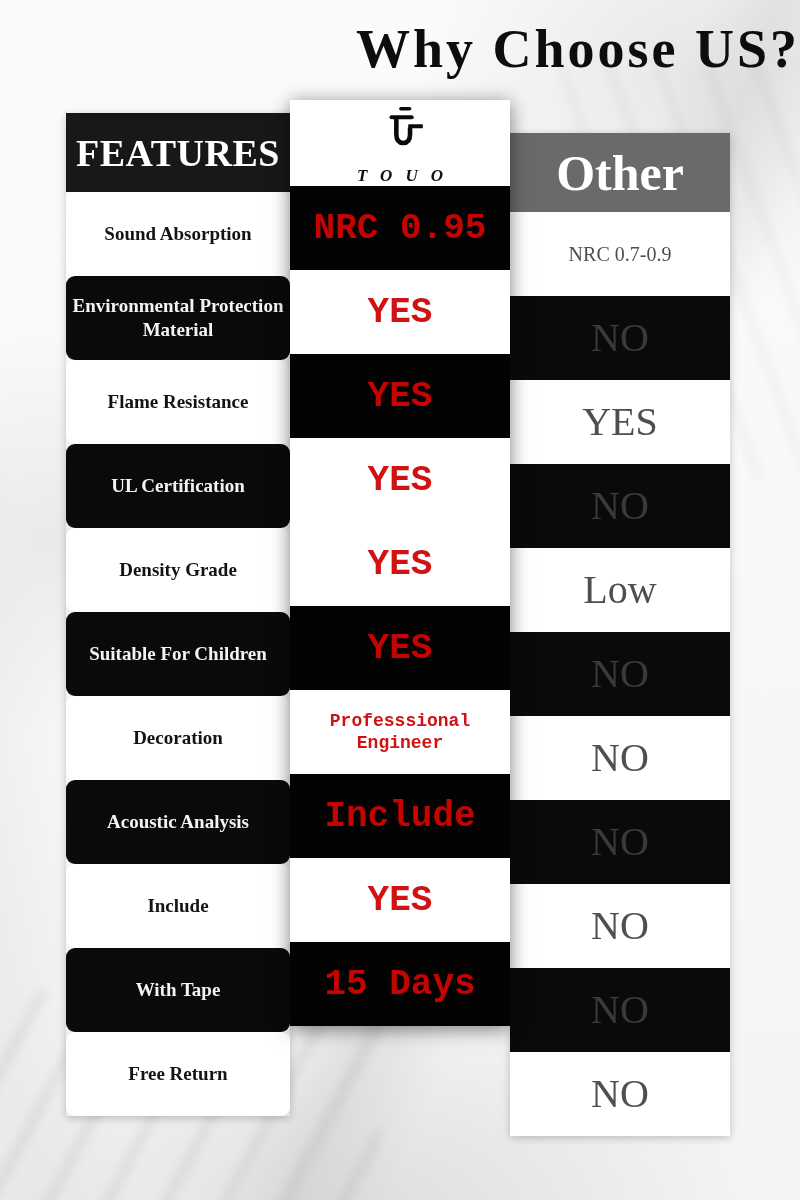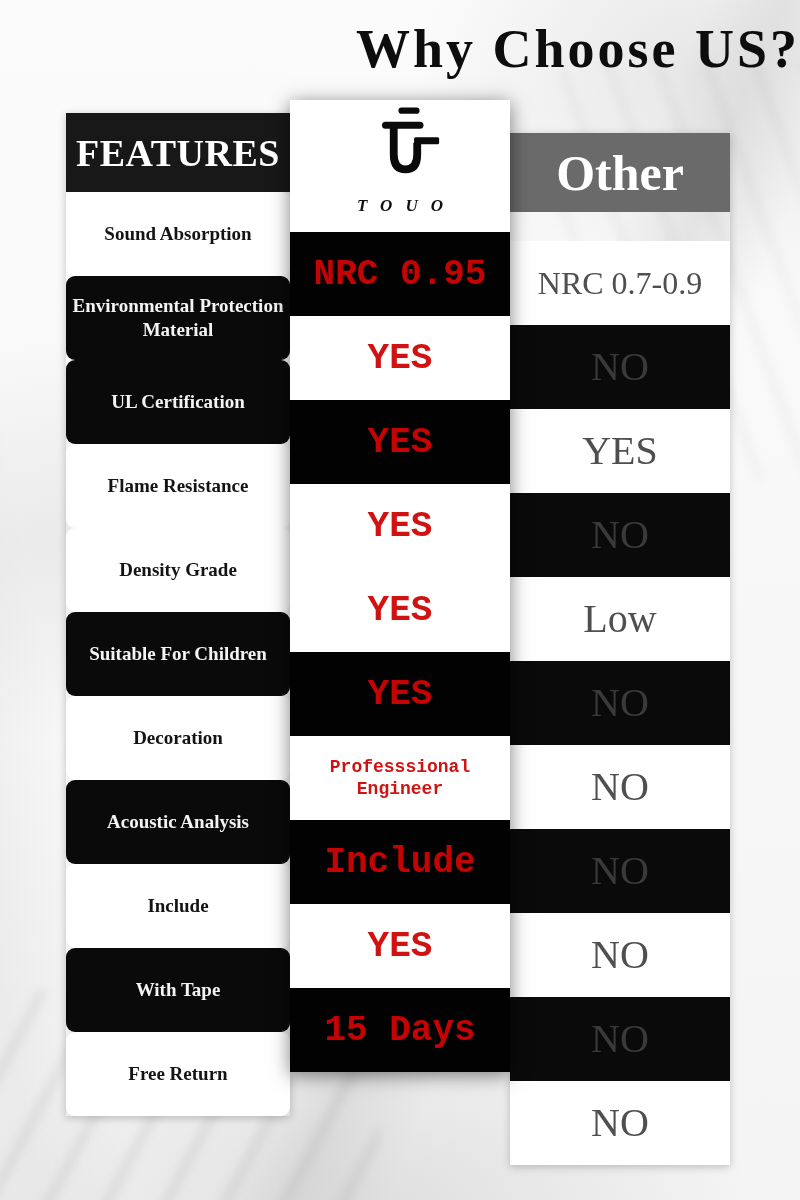--- a/index.html
+++ b/index.html
@@ -29,60 +29,60 @@
   .col-features{width:224px;margin-top:13px;box-shadow:0 2px 8px rgba(0,0,0,.22);}
   .col-touo{width:220px;position:relative;z-index:2;box-shadow:0 3px 18px rgba(0,0,0,.5);}
   .col-other{width:220px;margin-top:33px;box-shadow:0 2px 8px rgba(0,0,0,.22);}
   .col-header{
     height:79px;display:flex;align-items:center;justify-content:center;
     color:#ffffff;font-weight:700;
   }
   .features-header{background:#181818;font-size:38px;letter-spacing:.5px;}
   .other-header{background:#6a6a6a;font-size:50px;}
   .logo-card{
-    height:132px;background:#ffffff;display:flex;flex-direction:column;
+    height:86px;background:#ffffff;display:flex;flex-direction:column;
     align-items:center;justify-content:flex-start;padding-top:6px;box-sizing:border-box;gap:17px;
   }
   .logo-text{font-size:17px;font-style:italic;font-weight:700;color:#101010;
     letter-spacing:13px;padding-left:13px;margin-top:1px;}
   .cell{
     height:84px;display:flex;align-items:center;justify-content:center;
     text-align:center;box-sizing:border-box;line-height:1.25;
   }
   .cell.f{font-size:19px;font-weight:700;padding:0 5px;border-radius:9px;}
   .cell.f.even{background:#ffffff;color:#141414;}
   .cell.f.odd{background:#0a0a0a;color:#f3f3f3;}
   .cell.t{font-size:36px;font-weight:700;padding:0 8px;font-family:Liberation Mono, monospace;}
   .cell.t.even{background:#020202;color:#c40303;}
   .cell.t.odd{background:#ffffff;color:#d01212;}
   .cell.t.small{font-size:18px;}
   .cell.o{font-size:40px;font-weight:400;padding:0 6px;}
   .cell.o.even{background:#ffffff;color:#4f4f4f;}
   .cell.o.odd{background:#0a0a0a;color:#3a3a3a;}
-  .cell.o.mid{font-size:32px;margin-top:29px;}
+  .cell.o.mid{font-size:20px;}
   svg.monogram{display:block;}
 </style>
 </head>
 <body>
 
 <div class="stage">
   <div class="fold fold-a"></div>
   <div class="fold fold-b"></div>
 
   <h1 class="title">Why Choose US?</h1>
 
   <div class="table">
 
     <div class="col col-features">
       <div class="col-header features-header">FEATURES</div>
       <div id="features-rows">
           <div class="cell f even">Sound Absorption</div>
           <div class="cell f odd">Environmental Protection Material</div>
+          <div class="cell f even">Flame Resistance</div>
           <div class="cell f odd">UL Certification</div>
-          <div class="cell f even">Flame Resistance</div>
           <div class="cell f even">Density Grade</div>
           <div class="cell f odd">Suitable For Children</div>
           <div class="cell f even">Decoration</div>
           <div class="cell f odd">Acoustic Analysis</div>
           <div class="cell f even">Include</div>
           <div class="cell f odd">With Tape</div>
           <div class="cell f even">Free Return</div>
         </div>
     </div>
 

